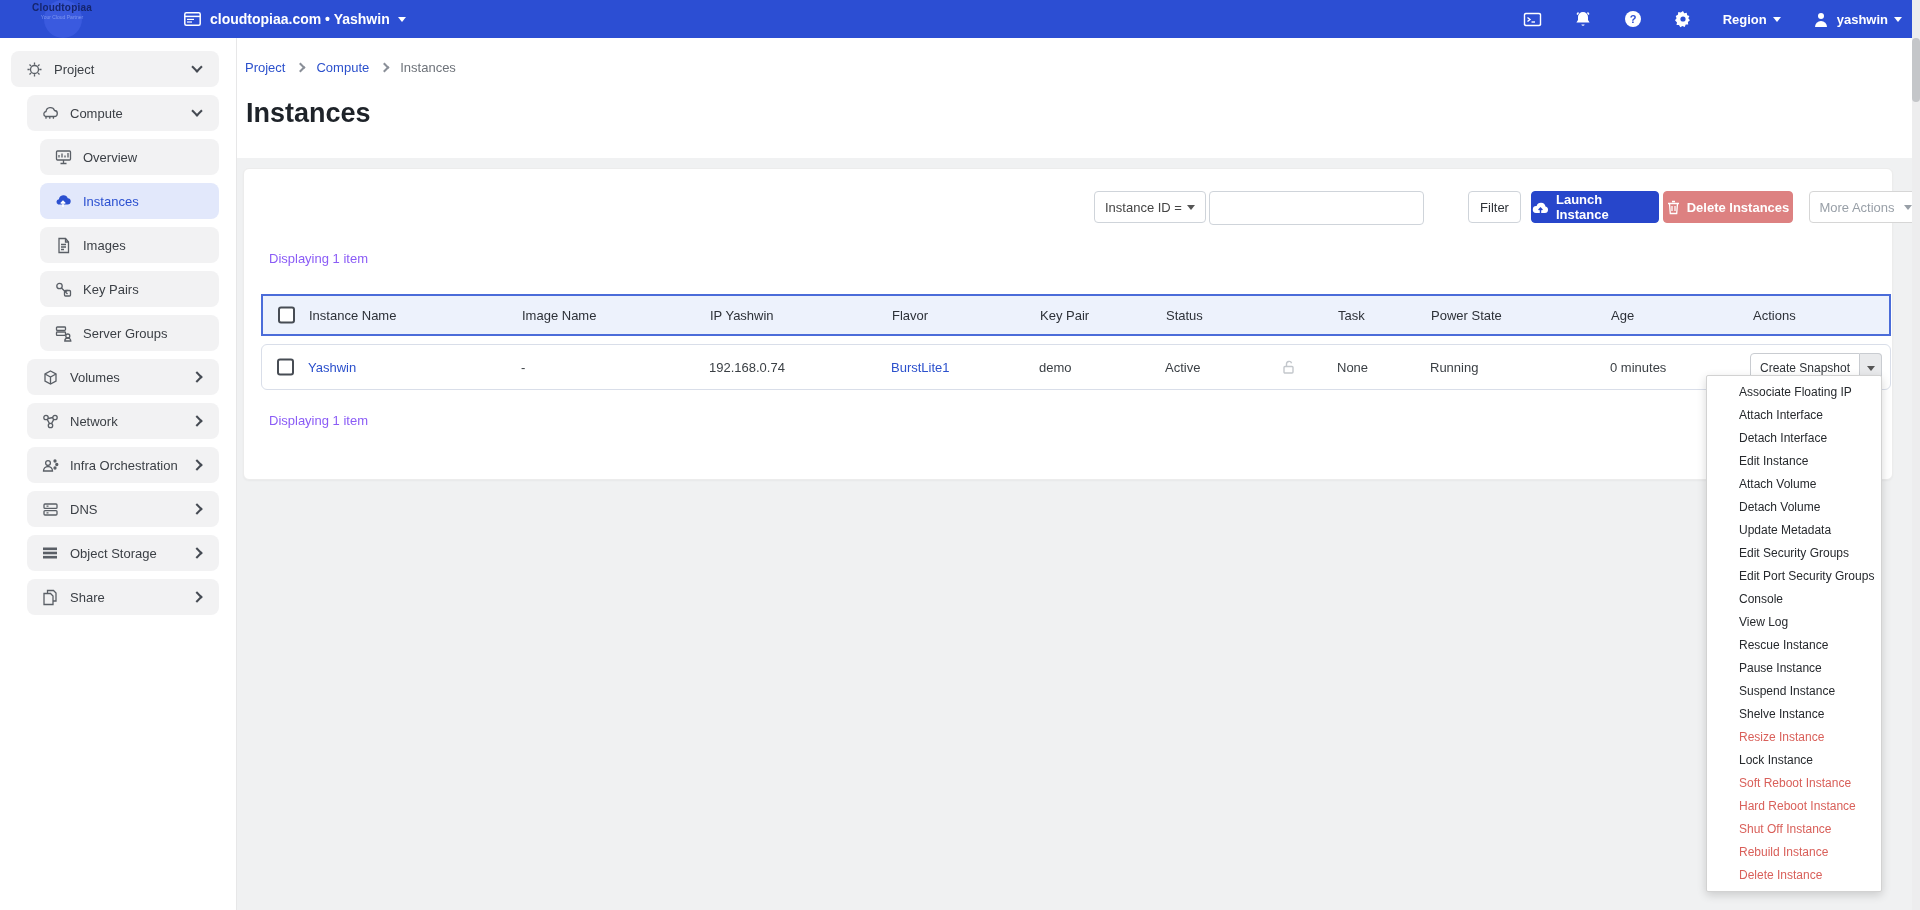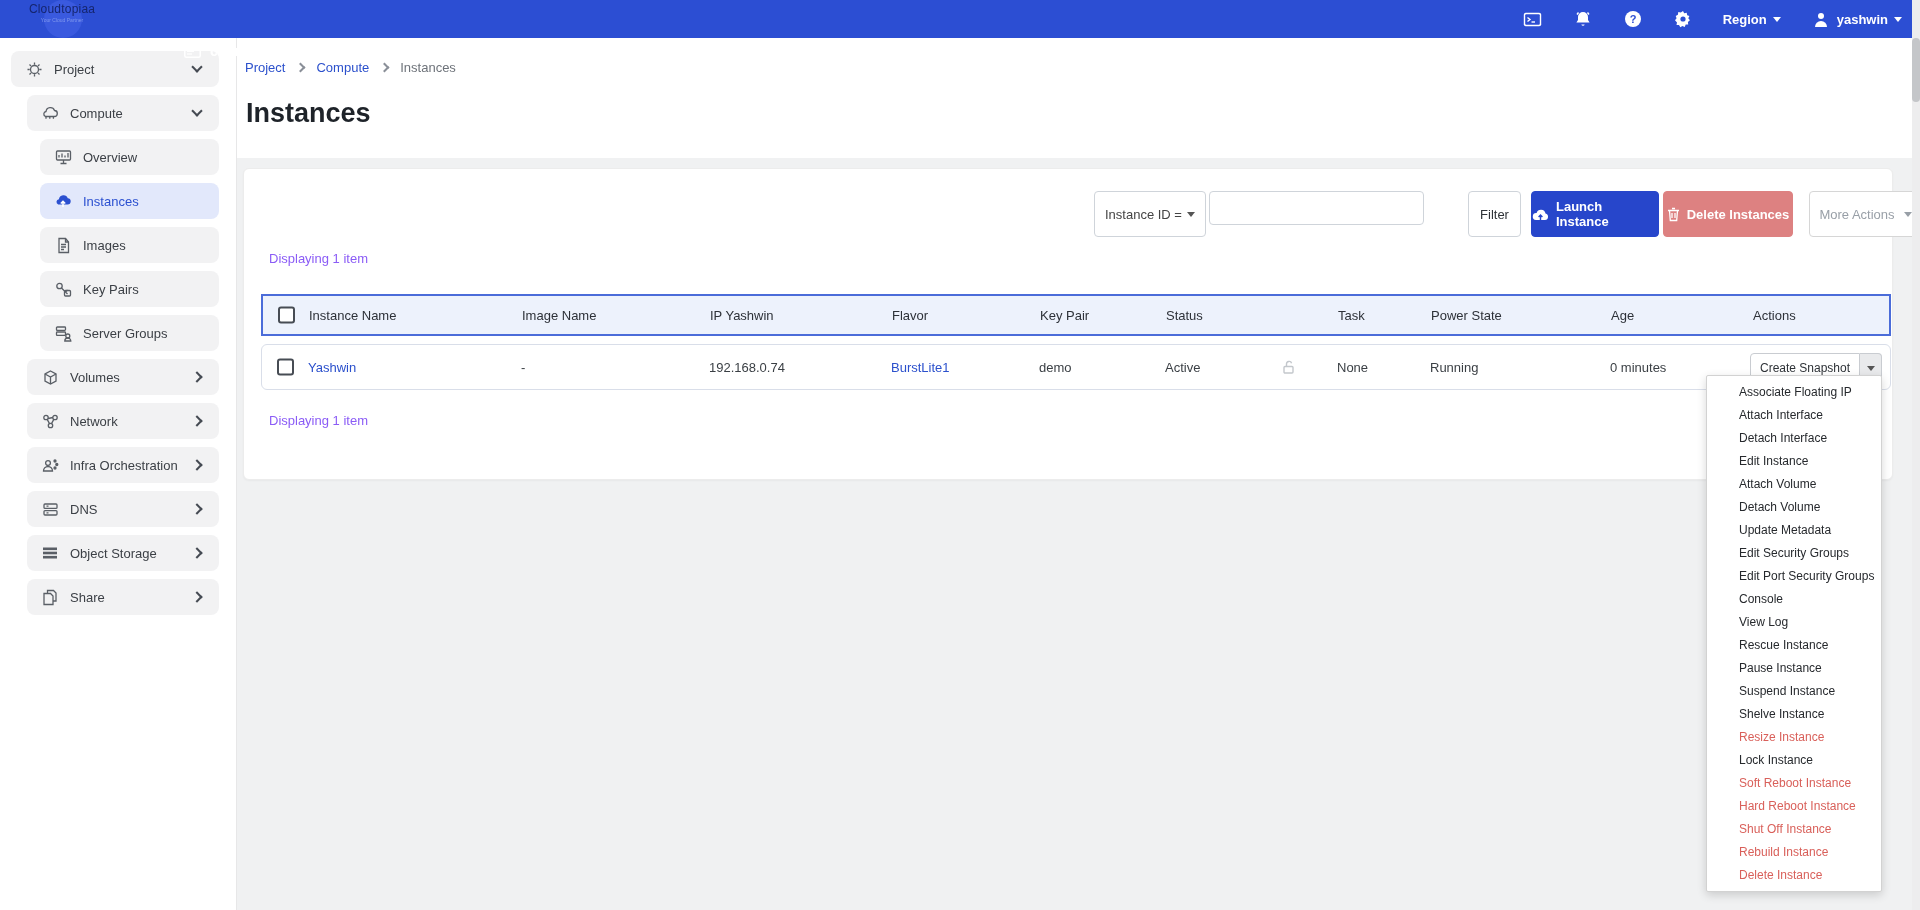--- a/index.html
+++ b/index.html
@@ -3,23 +3,23 @@
 <meta charset="utf-8">
 <style>
   * { margin:0; padding:0; box-sizing:border-box; }
   html,body { width:1920px; height:910px; overflow:hidden; }
   body { font-family:"Liberation Sans","DejaVu Sans",sans-serif; background:#f0f1f2; position:relative; color:#3a3f45; }
 
   
   .tophdr { position:absolute; left:0; top:0; width:1920px; height:38px; background:#2c4ed3; z-index:30; }
   .logo { position:absolute; left:22px; top:2px; width:80px; text-align:center; cursor:pointer; }
   .logo .circ { position:absolute; left:22px; top:-2px; width:38px; height:38px; border-radius:50%; background:#3a5adf; }
-  .logo .lt { position:relative; font-size:12px; font-weight:normal; color:#15256e; letter-spacing:.2px; }
+  .logo .lt { position:relative; font-size:10px; font-weight:bold; color:#15256e; letter-spacing:.2px; }
   .logo .tg { position:relative; font-size:5px; color:#7f97ee; margin-top:1px; }
-  .ctx { position:absolute; left:182px; top:0; height:38px; display:flex; align-items:center; gap:8px; color:#fff; cursor:pointer;margin-top:32px; }
+  .ctx { position:absolute; left:182px; top:0; height:38px; display:flex; align-items:center; gap:8px; color:#fff; cursor:pointer; }
   .ctx .txt { font-size:14px; font-weight:bold; }
   .hdr-right { position:absolute; right:18px; top:0; height:38px; display:flex; align-items:center; gap:30px; }
   .hicon { width:20px; height:20px; display:flex; align-items:center; justify-content:center; cursor:pointer; }
   .hdrlink { color:#fff; font-size:13px; font-weight:bold; display:flex; align-items:center; gap:6px; cursor:pointer; }
   .caret-w { width:0; height:0; border-left:4px solid transparent; border-right:4px solid transparent; border-top:5px solid #fff; display:inline-block; }
   .caret-d { width:0; height:0; border-left:4px solid transparent; border-right:4px solid transparent; border-top:5px solid #555; display:inline-block; }
 
   
   .sidebar { position:absolute; left:0; top:38px; width:237px; height:872px; background:#fff; border-right:1px solid #e7e7e8; display:flex; flex-direction:column; gap:8px; padding-top:13px; z-index:5; }
   .pill { height:36px; border-radius:8px; background:#f2f2f3; display:flex; align-items:center; padding:0 14px; gap:11px; font-size:13px; color:#3c4046; cursor:pointer; position:relative; flex:0 0 36px; }
@@ -37,21 +37,21 @@
   .whiteband { position:absolute; left:237px; top:38px; width:1683px; height:120px; background:#fff; }
   .breadcrumb { position:absolute; left:245px; top:60px; display:flex; align-items:center; gap:12px; font-size:13px; }
   .bc-link { color:#2b50cc; cursor:pointer; }
   .bc-cur { color:#6e737a; }
   .bc-sep { width:7px; height:7px; border-right:2px solid #8a8f98; border-bottom:2px solid #8a8f98; transform:rotate(-45deg); display:inline-block; }
   .pagetitle { position:absolute; left:246px; top:98px; font-size:27px; font-weight:600; color:#1e2329; }
 
   .card { position:absolute; left:243px; top:168px; width:1650px; height:312px; background:#fff; border:1px solid #ececec; border-radius:6px; box-shadow:0 1px 2px rgba(0,0,0,.04); }
 
   
-  .tb { position:absolute; top:22px; height:46px; display:flex; align-items:center; font-size:13px; }
+  .tb { position:absolute; top:22px; height:32px; display:flex; align-items:center; font-size:13px; }
   .sel { left:850px; width:112px; justify-content:space-between; padding:0 10px; border:1px solid #cfd4da; border-radius:4px; background:#fff; color:#444; cursor:pointer; }
   .sinput { left:965px; width:215px; border:1px solid #cfd4da; border-radius:4px; background:#fff; padding:0 8px; font-size:13px; height:34px; font-family:inherit; }
   .btn { border-radius:4px; justify-content:center; gap:7px; cursor:pointer;margin-left:40px; }
   .btn-filter { left:1184px; width:53px; background:#fff; border:1px solid #cfd4da; color:#2f3338; }
   .btn-launch { left:1247px; width:128px; background:#2746cb; border:1px solid #2746cb; color:#fff; font-weight:bold; }
   .btn-del { left:1379px; width:130px; background:#dd8181; border:1px solid #dd8181; color:#fff; font-weight:bold; }
   .btn-more { left:1525px; width:113px; background:#fff; border:1px solid #d6d6d6; color:#989fa7; gap:9px; }
 
   .count { position:absolute; left:25px; font-size:13px; color:#8b5cf6; }
   .count.top { top:82px; }

